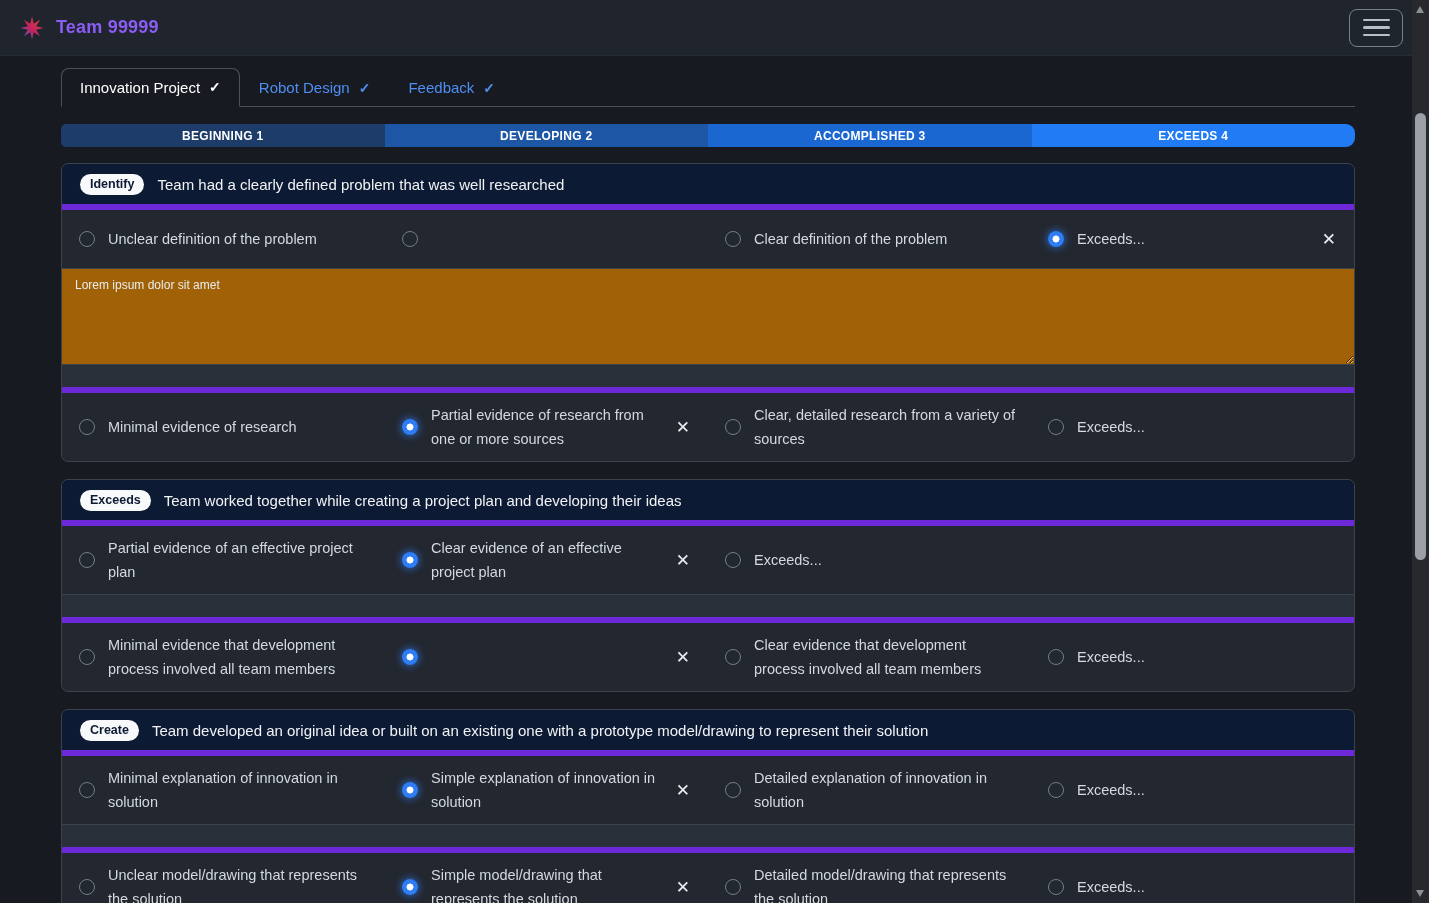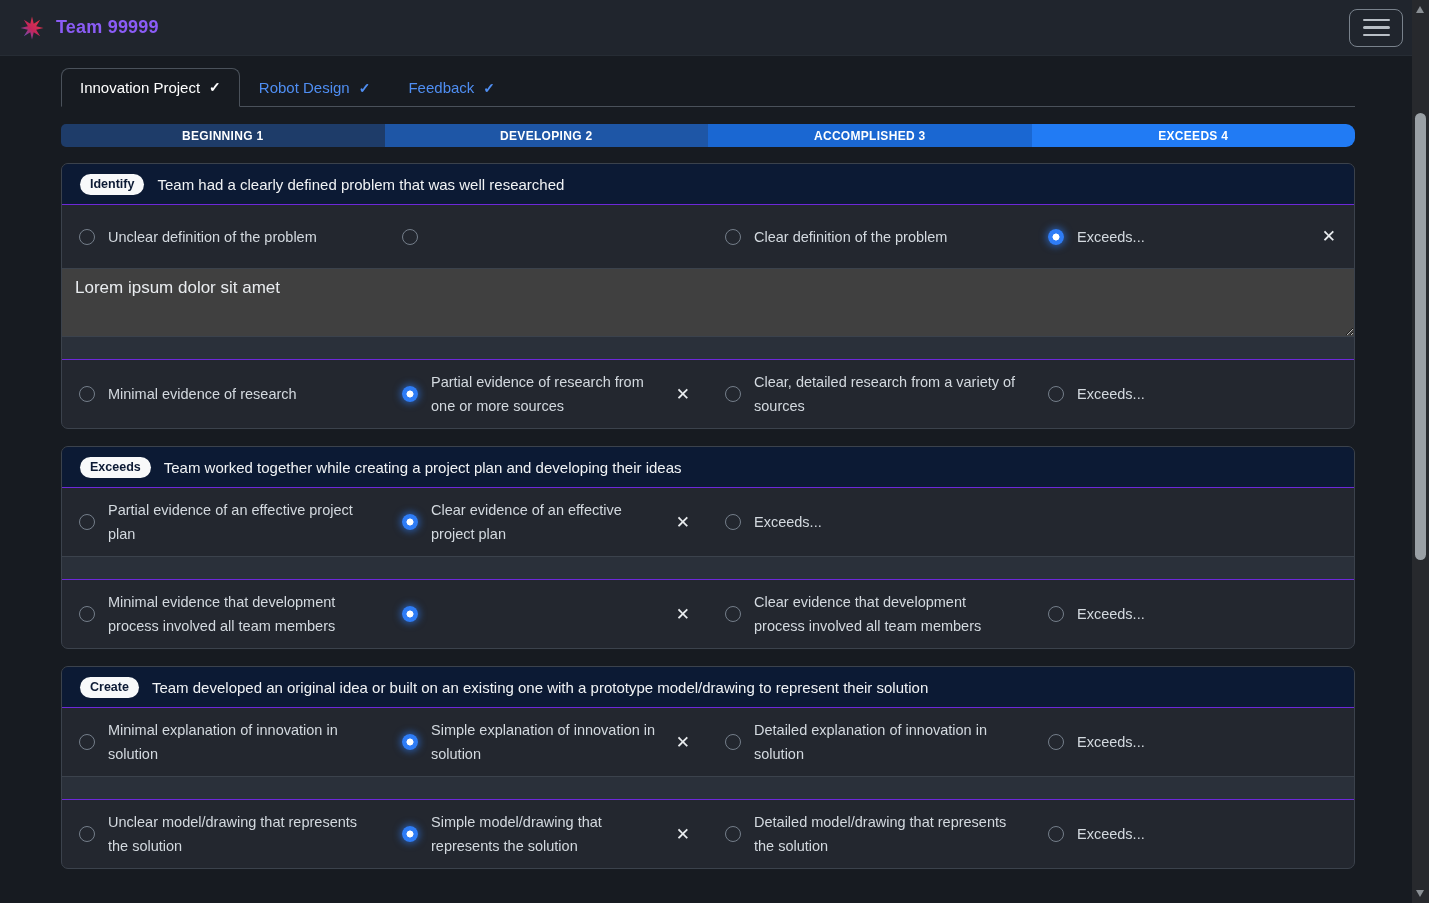--- a/index.html
+++ b/index.html
@@ -64,43 +64,43 @@
   .card-head {
     background:#0c1a34; display:flex; align-items:center; gap:13px;
     padding:8px 18px; min-height:40px;
   }
   .badge {
     background:#f8f9fa; color:#0c1a34; font-weight:bold; font-size:12.5px;
     padding:3px 10px 4px; border-radius:11px; flex:0 0 auto;
   }
   .card-title { color:#f1f3f5; font-size:15px; }
 
-  .row { display:grid; grid-template-columns:repeat(4,1fr); border-top:1px solid #6d28d9; min-height:64px; }
+  .row { display:grid; grid-template-columns:repeat(4,1fr); border-top:6px solid #6d28d9; min-height:64px; }
   .cell { display:flex; align-items:center; gap:13px; padding:10px 12px 10px 17px; cursor:pointer; }
   .opt-label { font-size:14.5px; line-height:24px; color:#d3d9df; }
 
   .radio {
     appearance:none; -webkit-appearance:none; flex:0 0 auto;
     width:16px; height:16px; border-radius:50%;
     border:1.8px solid #747e8a; background:transparent; cursor:pointer;
   }
   .radio:checked {
     border:none;
     background:radial-gradient(circle, #ffffff 0 3.2px, #2e7cf6 3.8px);
     box-shadow:0 0 7px 2px rgba(46,124,246,.55);
   }
   .clear-x {
     margin-left:auto; background:none; border:none; color:#e9ecef;
     font-size:17px; line-height:1; cursor:pointer; font-family:inherit; padding:2px 6px;
   }
 
   .comment {
-    display:block; width:100%; height:68px; resize:vertical;
-    background:#404040; border:none; border-top:1px solid #3b424c;
-    color:#e9ecef; font-family:inherit; font-size:17px; padding:9px 13px; outline:none;
+    display:block; width:100%; height:96px; resize:vertical;
+    background:#a16207; border:none; border-top:1px solid #3b424c;
+    color:#e9ecef; font-family:inherit; font-size:12px; padding:9px 13px; outline:none;
   }
   .spacer { height:23px; background:#2a303a; border-top:1px solid #3b424c; }
 
   
   .scrollbar {
     position:fixed; top:0; right:0; width:17px; height:903px;
     background:#27292d; z-index:10;
   }
   .sb-arrow { position:absolute; left:4px; width:0; height:0; cursor:pointer; }
   .sb-up { top:6px; border-left:4.5px solid transparent; border-right:4.5px solid transparent; border-bottom:7px solid #8a8f94; }

